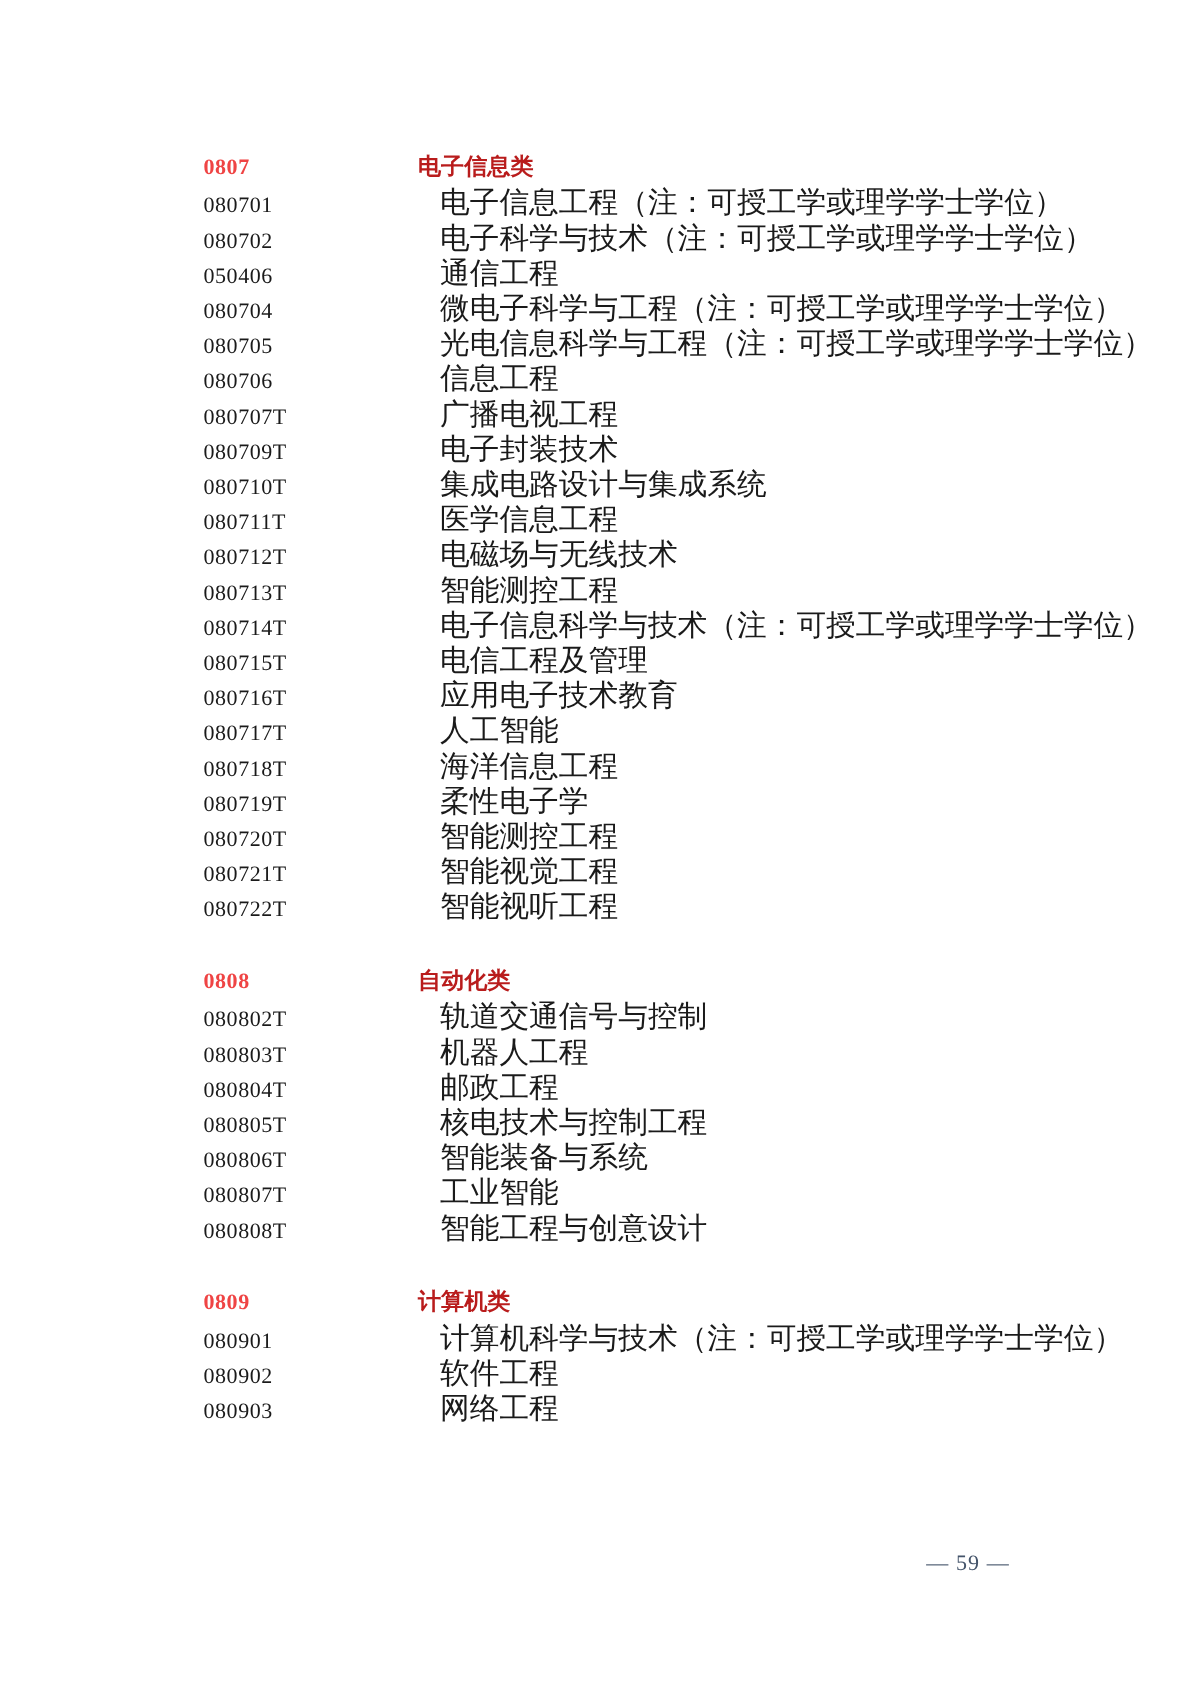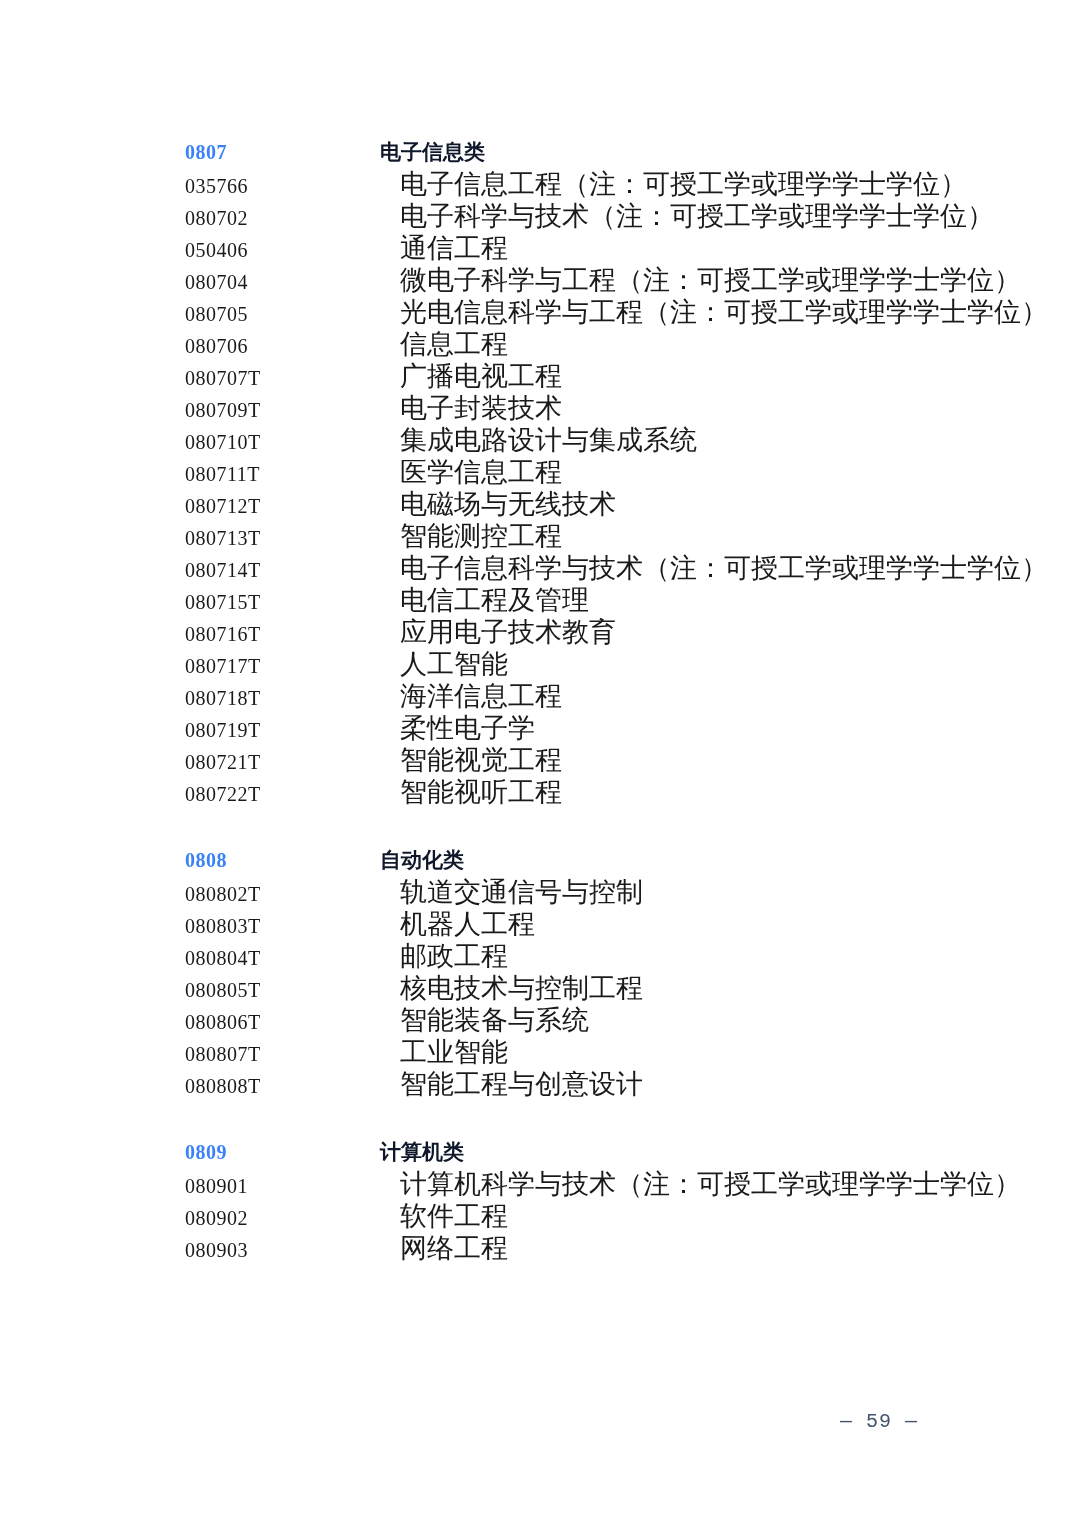--- a/index.html
+++ b/index.html
@@ -44,49 +44,49 @@
   }
   .entry-row .name {
     padding-left: 20px;
   }
   .header-row {
     font-weight: 700;
   }
   .header-row .name {
     font-family: "Liberation Sans", "DejaVu Sans", sans-serif;
     font-size: 21px;
-    color: #0f172a;
+    color: #b91c1c;
   }
   .header-row .code {
     font-weight: 700;
-    color: #3b82f6;
+    color: #ef4444;
   }
   .footer {
     position: absolute;
     top: 1410px;
     right: 162px;
     font-size: 20px;
     letter-spacing: 1px;
     color: #44546a;
-    font-family: Liberation Mono, monospace;
+    font-family: Liberation Serif, serif;
   }
 </style>
 </head>
 <body>
 
 <div class="page">
   <div class="content" id="sections-root">
   <section class="section">
     <div class="row header-row">
       <span class="code">0807</span>
       <span class="name">电子信息类</span>
     </div>
 
   <div class="row entry-row">
-    <span class="code">035766</span>
+    <span class="code">080701</span>
     <span class="name">电子信息工程（注：可授工学或理学学士学位）</span>
   </div>
 
   <div class="row entry-row">
     <span class="code">080702</span>
     <span class="name">电子科学与技术（注：可授工学或理学学士学位）</span>
   </div>
 
   <div class="row entry-row">
     <span class="code">050406</span>
@@ -162,20 +162,24 @@
   <div class="row entry-row">
     <span class="code">080718T</span>
     <span class="name">海洋信息工程</span>
   </div>
 
   <div class="row entry-row">
     <span class="code">080719T</span>
     <span class="name">柔性电子学</span>
   </div>
 
+  <div class="row entry-row">
+    <span class="code">080720T</span>
+    <span class="name">智能测控工程</span>
+  </div>
 
   <div class="row entry-row">
     <span class="code">080721T</span>
     <span class="name">智能视觉工程</span>
   </div>
 
   <div class="row entry-row">
     <span class="code">080722T</span>
     <span class="name">智能视听工程</span>
   </div>

